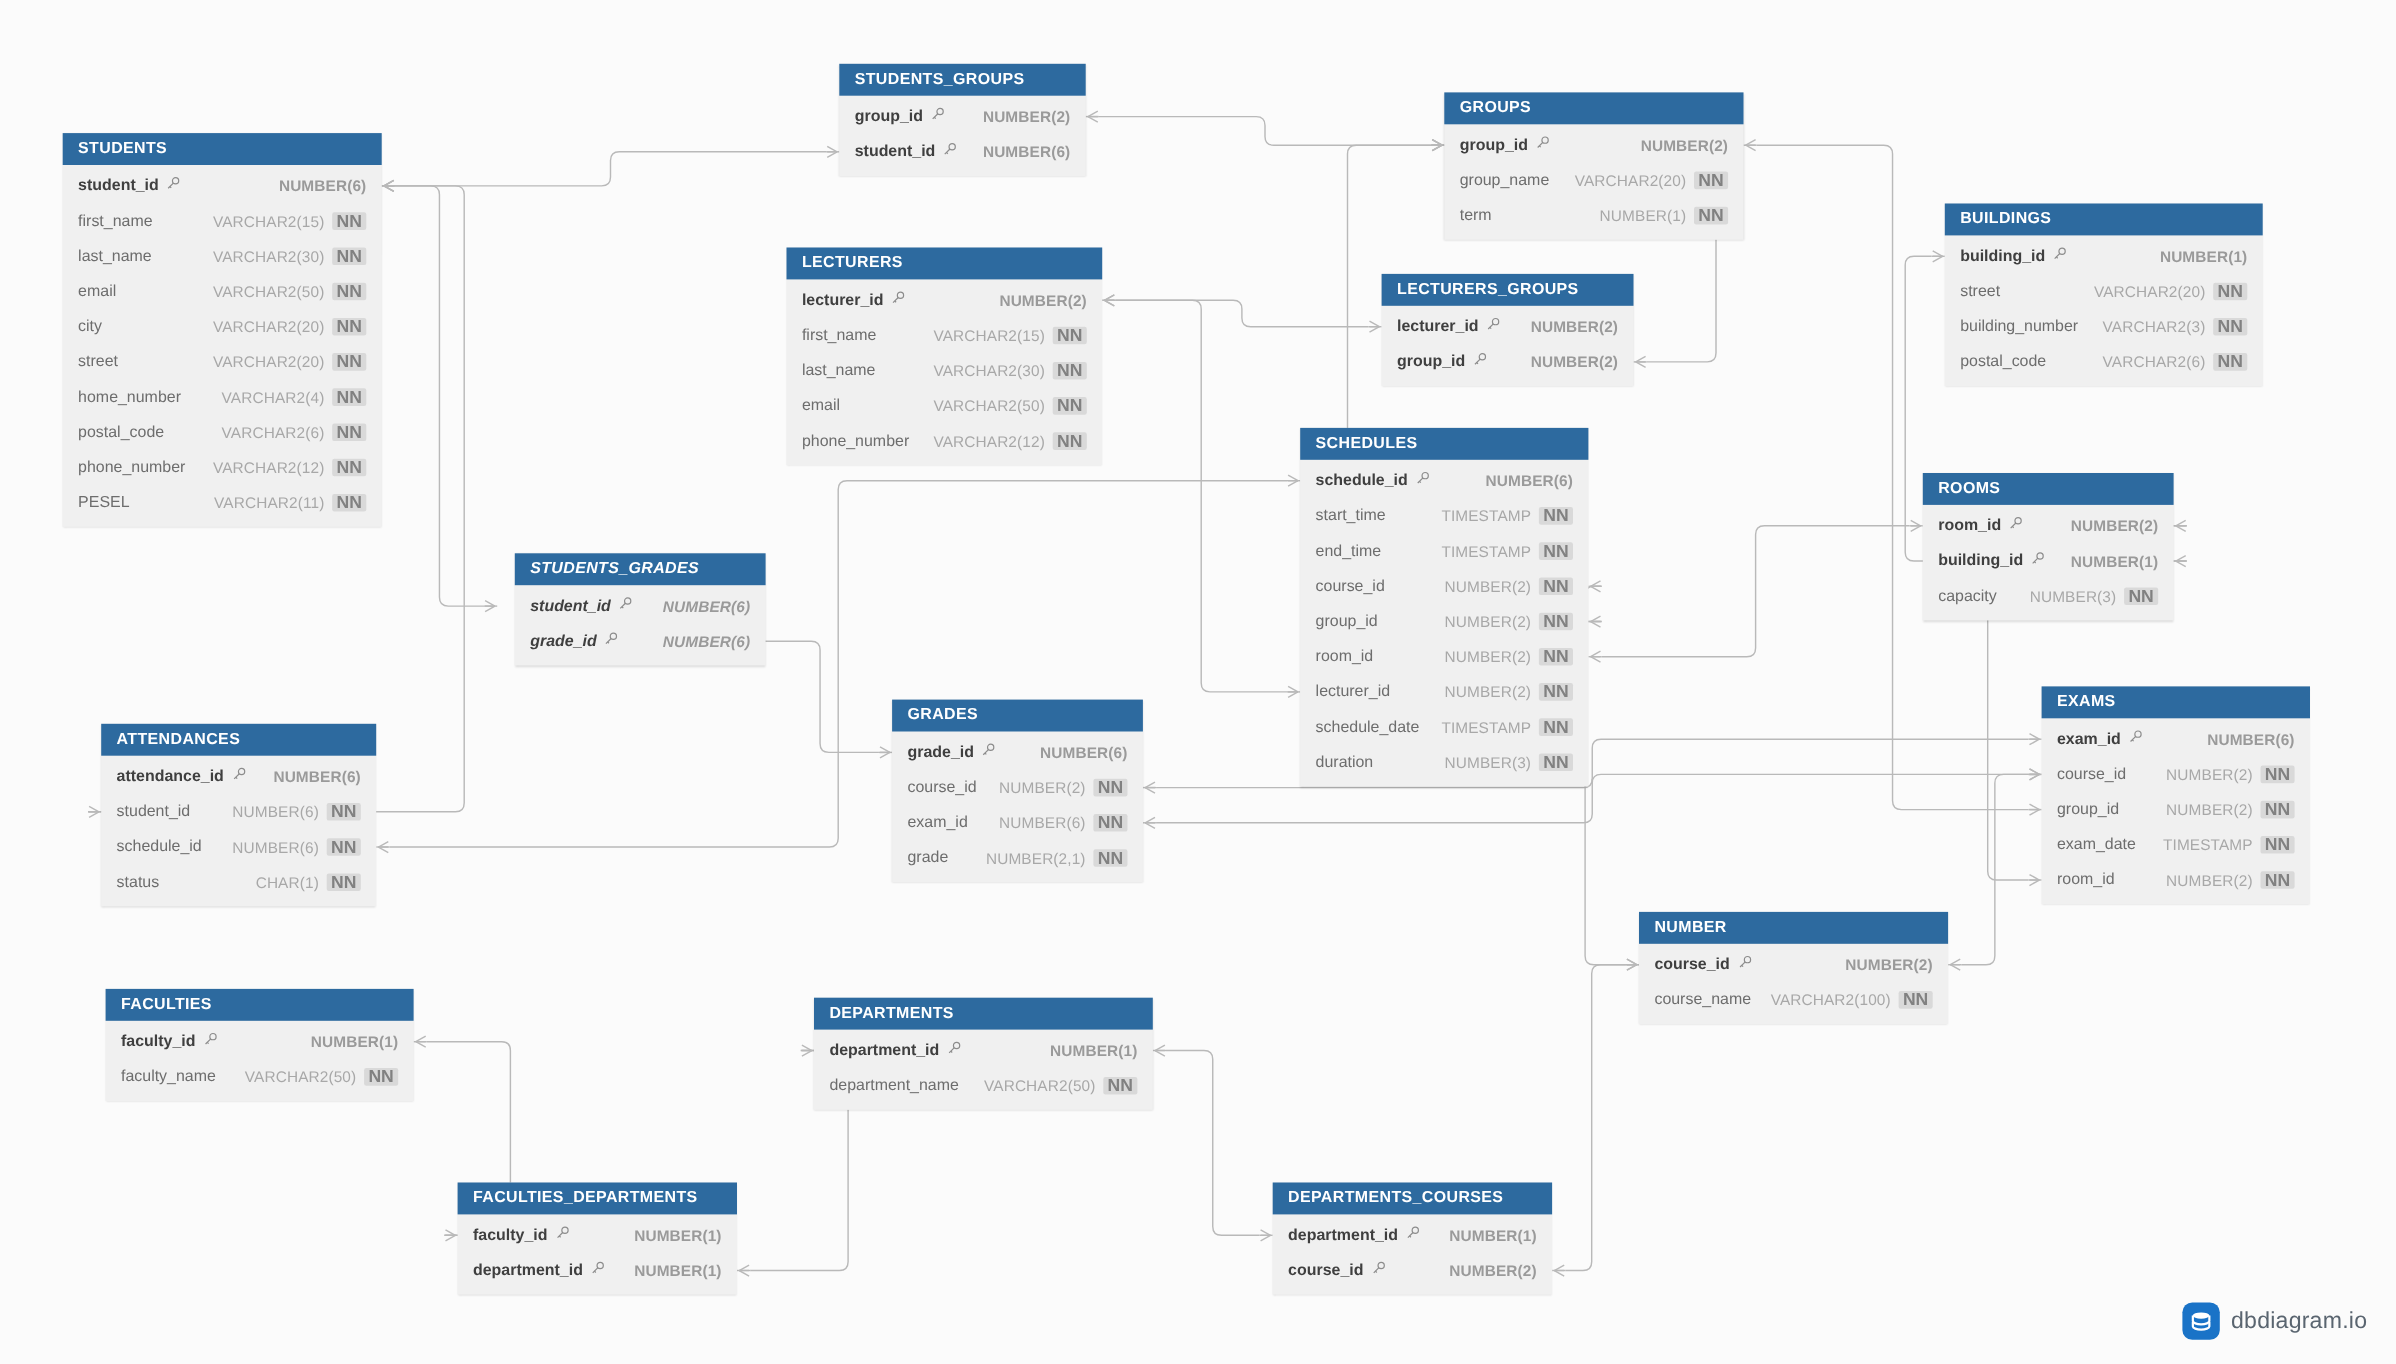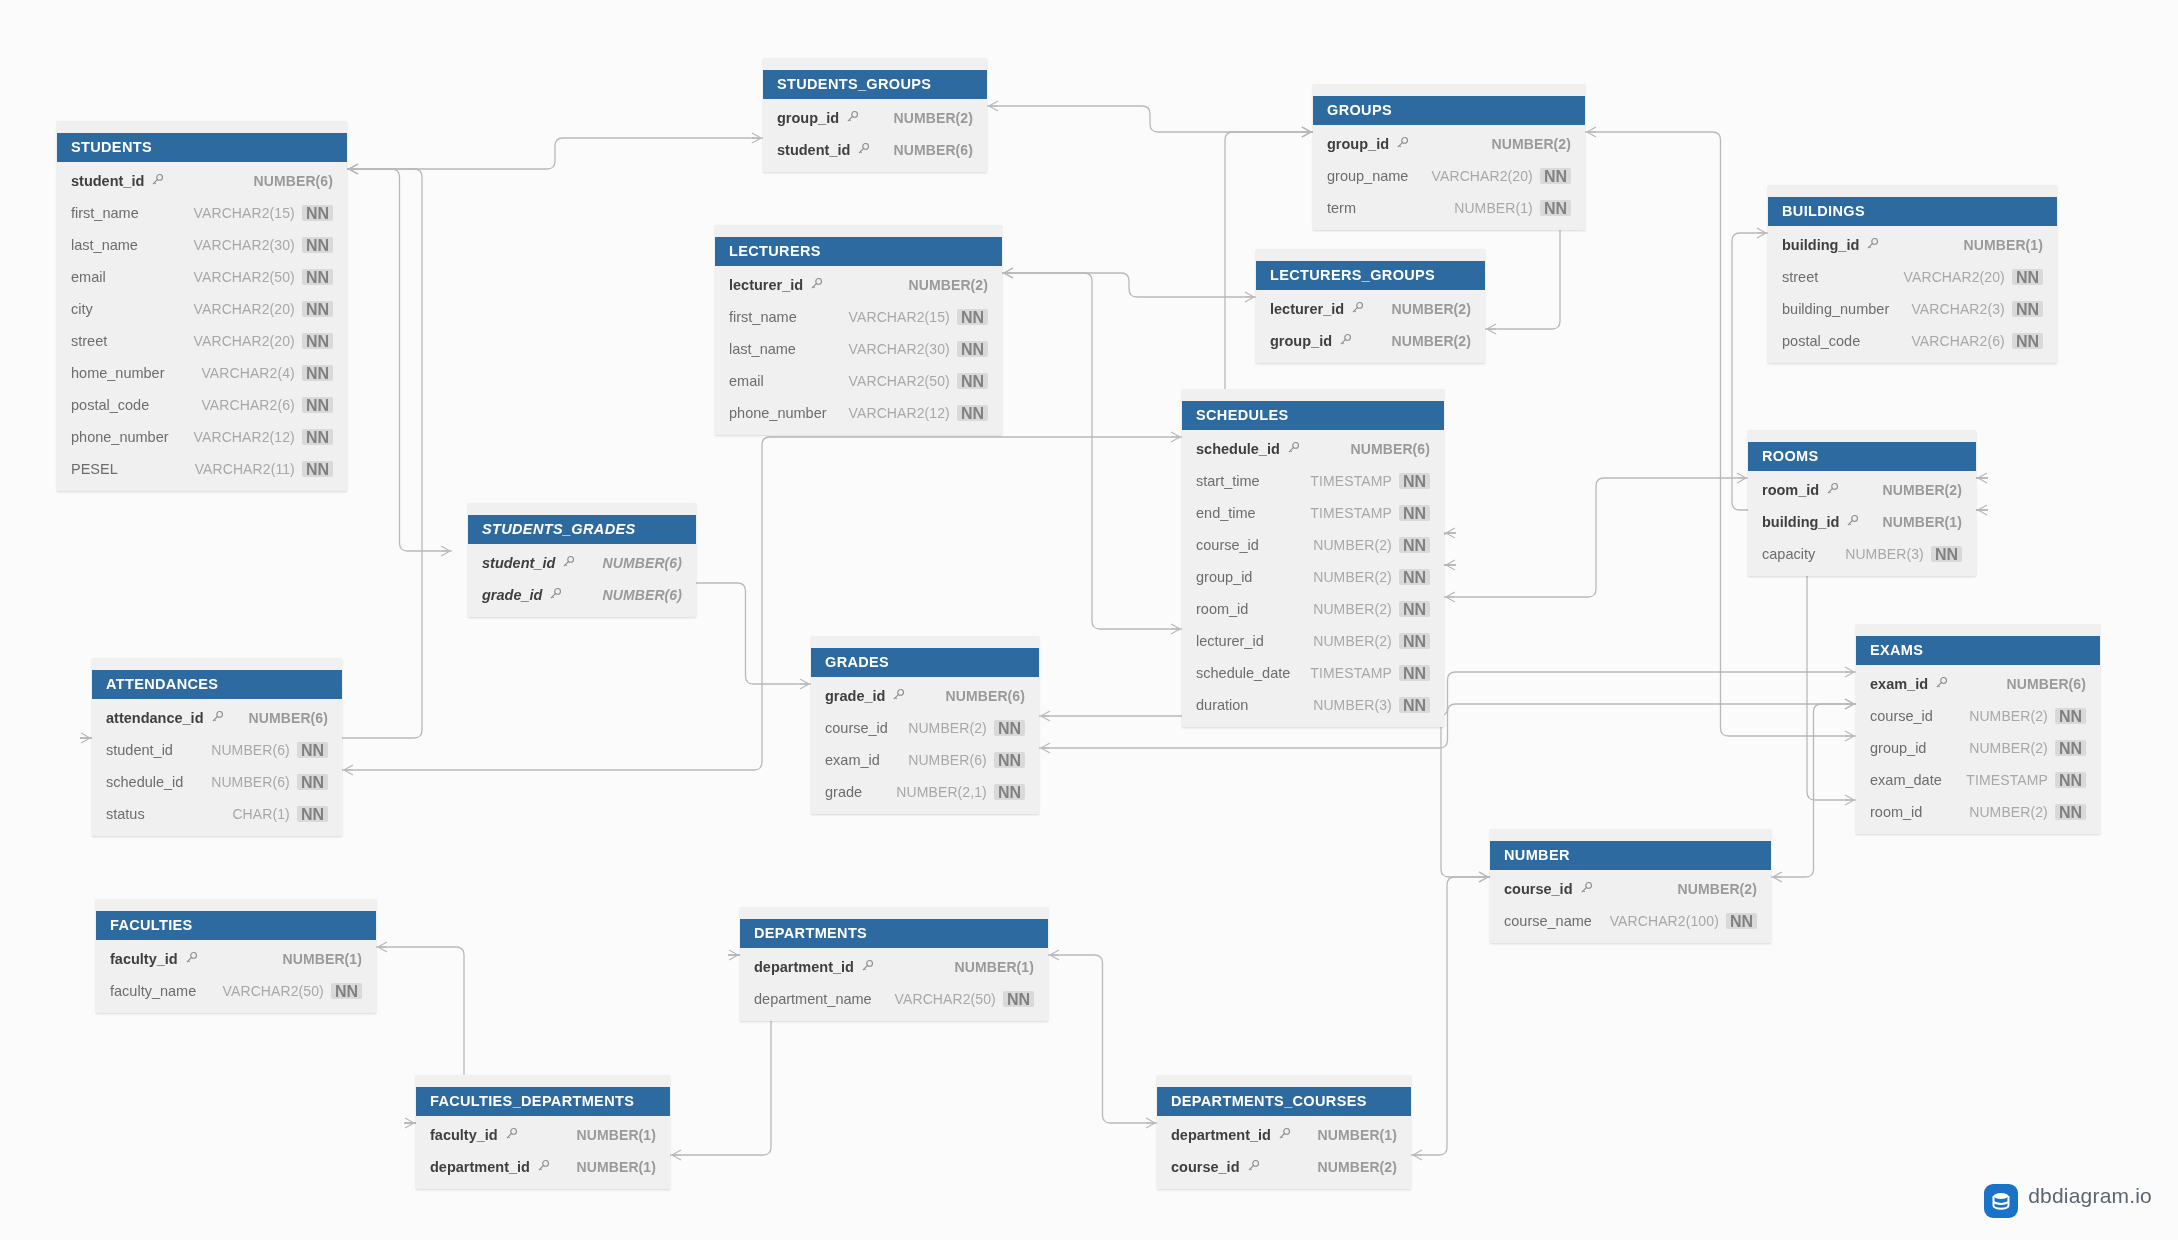--- a/index.html
+++ b/index.html
@@ -22,21 +22,20 @@
     background:#2d6a9f;
     color:#ffffff;
     font-size:14.5px;
     font-weight:bold;
     letter-spacing:.35px;
     height:29px;
     line-height:29px;
     padding:0 0 0 14px;
     white-space:nowrap;
     overflow:hidden;
-    margin-top:12px;
   }
   .rows{padding:3px 0 6px 0;text-align:center;}
   .row{
     height:32px;
     display:flex;
     align-items:center;
     padding:0 14px 0 14px;
     box-sizing:border-box;
     white-space:nowrap;
   }
@@ -67,21 +66,21 @@
     font-size:16px;
     font-weight:bold;
     line-height:15px;
     padding:1px 4px 0 4px;
     border-radius:2px;
     vertical-align:1px;
   }
   .brand{
     position:absolute;
     right:26px;bottom:22px;
-    display:flex;gap:10px;
+    display:flex;align-items:center;gap:10px;
   }
   .brand-mark{
     width:34px;height:34px;border-radius:9px;background:#1a73c7;
     display:flex;align-items:center;justify-content:center;
   }
   .brand-text{font-size:21px;color:#5a6570;letter-spacing:.2px;}
 </style>
 </head>
 <body>
 

